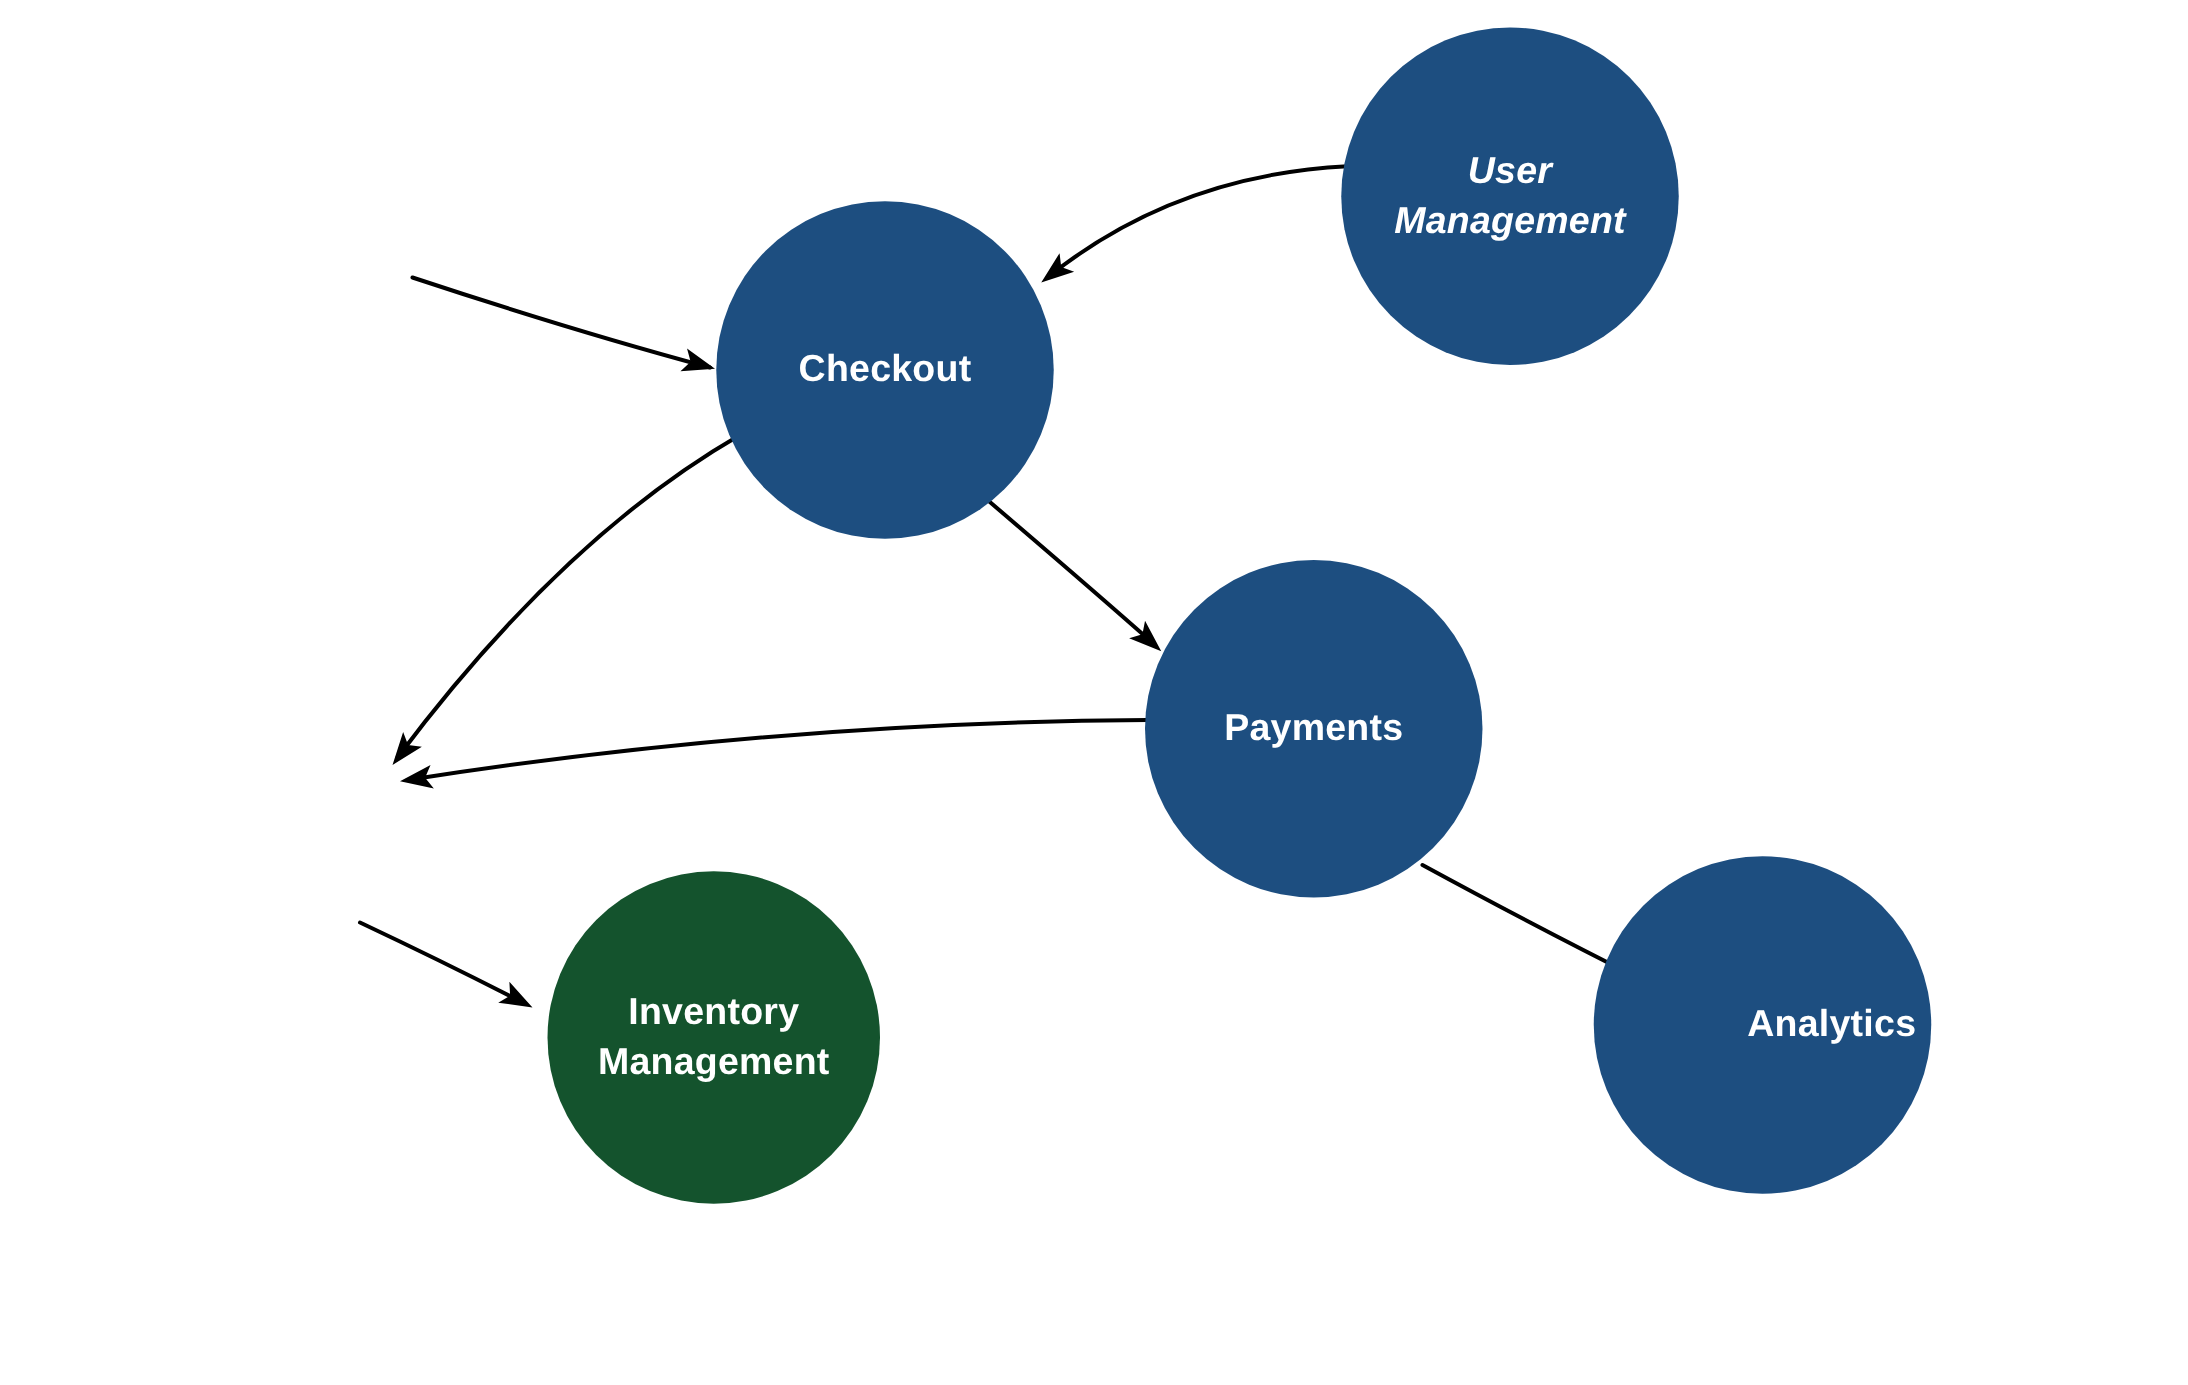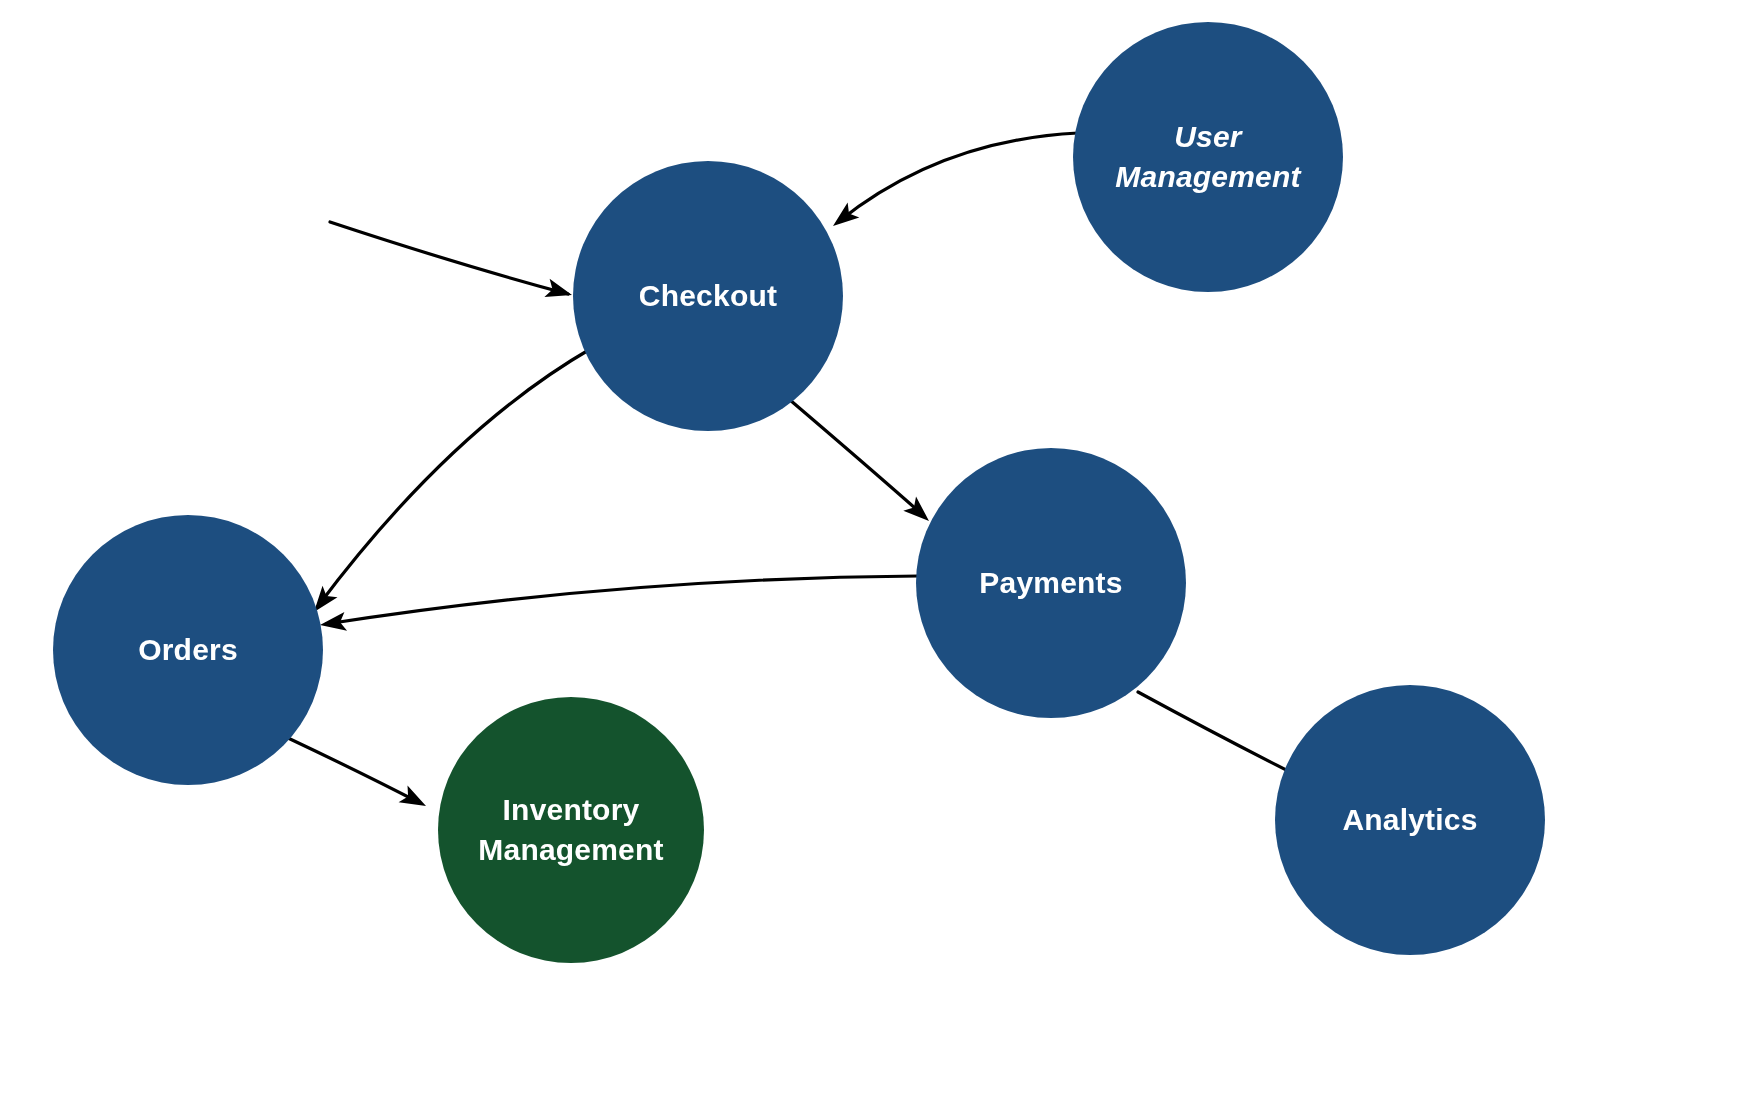--- a/index.html
+++ b/index.html
@@ -80,27 +80,24 @@
       <polygon points="0,0 -26,-9.5 -20.28,0 -26,9.5" class="arrow-head" fill="#000000" transform="translate(1318,786) rotate(27)"></polygon>
     </svg>
 
   <div class="node" style="left: 573px; top: 161px; width: 270px; height: 270px; background: rgb(29, 78, 128);">
     <span class="node-label">Checkout</span>
   </div>
   <div class="node" style="left: 1073px; top: 22px; width: 270px; height: 270px; background: rgb(29, 78, 128); font-style: italic;">
     <span class="node-label">User
 Management</span>
   </div>
-  <div class="node" style="left: 53px; top: 515px; width: 270px; height: 270px; background: rgb(29, 78, 128);">
-    <span class="node-label">Orders</span>
-  </div>
   <div class="node" style="left: 916px; top: 448px; width: 270px; height: 270px; background: rgb(29, 78, 128);">
     <span class="node-label">Payments</span>
   </div>
   <div class="node" style="left: 438px; top: 697px; width: 266px; height: 266px; background: #14532d;">
     <span class="node-label">Inventory
 Management</span>
   </div>
-  <div class="node" style="left: 1275px; top: 685px; width: 270px; height: 270px; background: rgb(29, 78, 128);">
+  <div class="node" style="left: 1275px; top: 685px; width: 270px; height: 270px; background: rgb(29, 78, 128); justify-content: flex-end;">
     <span class="node-label">Analytics</span>
   </div>
 
 </div>
 
 </body></html>

